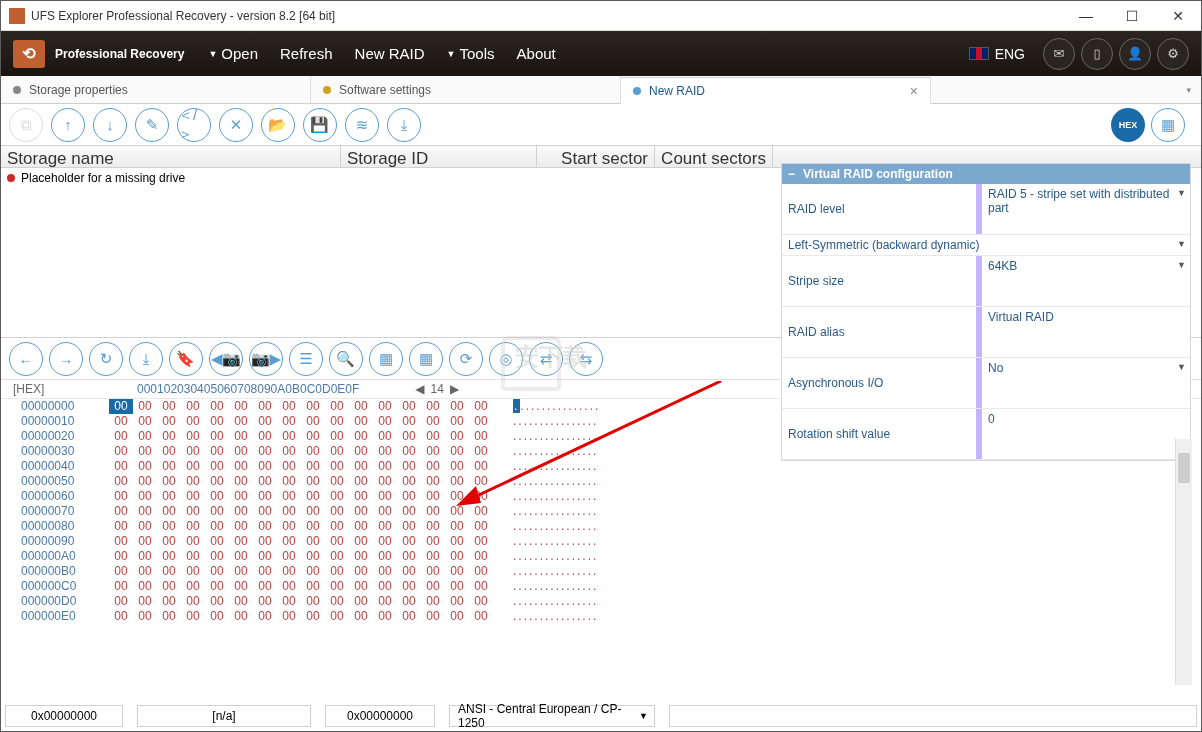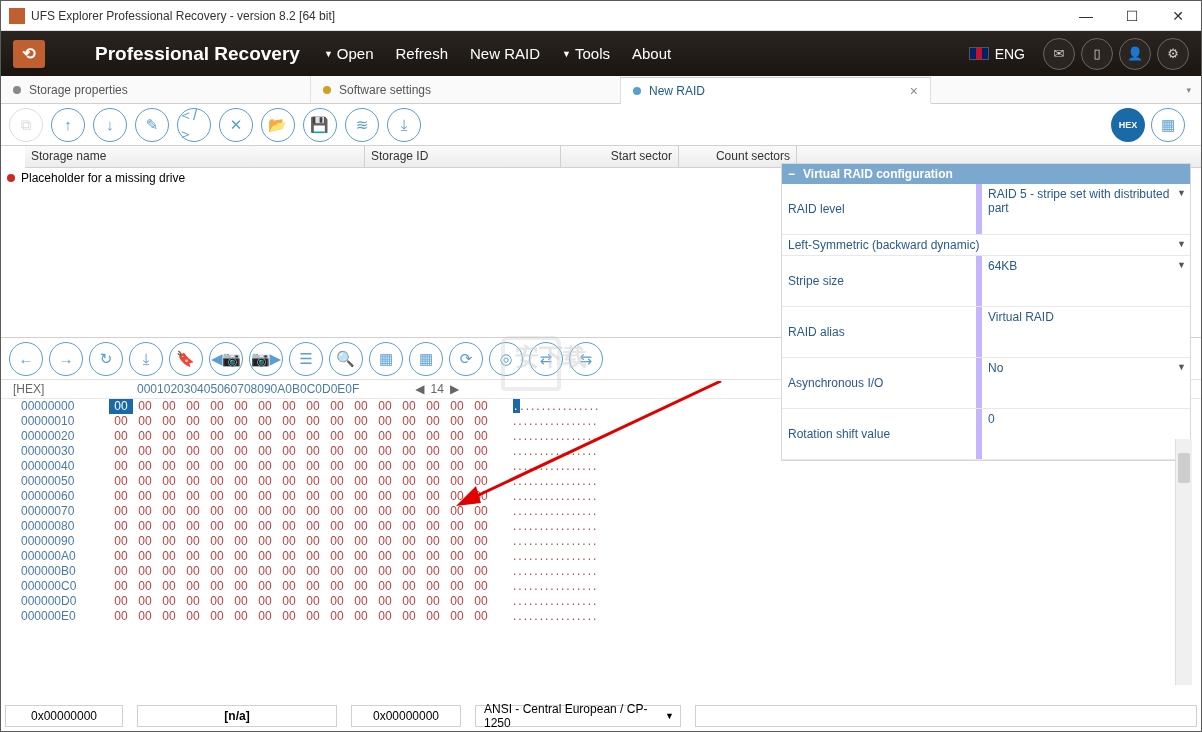--- a/index.html
+++ b/index.html
@@ -8,21 +8,21 @@
 
 .titlebar { height: 30px; background: #fff; display: flex; align-items: center; padding-left: 8px; border-bottom: 1px solid #e0e0e0; }
 .titlebar .icon { width: 16px; height: 16px; background: #c06030; margin-right: 6px; }
 .titlebar .title { font-size: 12px; color: #333; flex: 1; }
 .winbtns { display: flex; }
 .winbtn { width: 46px; height: 30px; display: flex; align-items: center; justify-content: center; font-size: 14px; color: #333; cursor: pointer; }
 
 
 .header { height: 45px; background: linear-gradient(#2a2520, #1a1510); display: flex; align-items: center; padding: 0 12px; color: #fff; }
 .logo { width: 32px; height: 28px; background: #c06030; border-radius: 3px; margin-right: 10px; display:flex;align-items:center;justify-content:center;color:#fff;font-weight:bold; }
-.brand { font-size: 19px; font-weight: bold; margin-right: 24px; margin-left: 40px; }
+.brand { font-size: 12px; font-weight: bold; margin-right: 24px; }
 .menuitem { font-size: 15px; color: #fff; margin-right: 22px; cursor: pointer; display:flex; align-items:center; }
 .menuitem .tri { font-size: 9px; margin-right: 4px; }
 .spacer { flex: 1; }
 .flag { width: 20px; height: 13px; background: linear-gradient(to right,#012169 33%,#fff 33%,#fff 34%,#c8102e 34%,#c8102e 66%,#fff 66%,#fff 67%,#012169 67%); margin-right:6px; border:1px solid #555;}
 .lang { font-size: 14px; color: #fff; margin-right: 12px; }
 .hbtn { width: 32px; height: 32px; border-radius: 50%; border: 1px solid #666; margin-left: 6px; display:flex; align-items:center; justify-content:center; color:#ccc; font-size:13px; cursor:pointer; background:#2a2520;}
 
 
 .tabs { height: 28px; display: flex; background: #fafafa; border-bottom: 1px solid #d0d0d0; }
 .tab { flex:1; max-width: 310px; display: flex; align-items: center; padding: 0 12px; font-size: 12px; color: #555; border-right: 1px solid #e0e0e0; min-width:0;}
@@ -34,21 +34,21 @@
 .tabs .menutri { margin-left:auto; padding:0 10px; font-size:9px; color:#888; align-self:center;}
 
 
 .toolbar { height: 42px; display: flex; align-items: center; padding: 0 8px; border-bottom: 1px solid #d0d0d0; }
 .tbtn { width: 34px; height: 34px; border-radius: 50%; border: 1.5px solid #5a9dd0; margin-right: 8px; display:flex; align-items:center; justify-content:center; color:#5a9dd0; font-size:15px; cursor:pointer; background:#fff;}
 .tbtn.disabled { opacity: .4; border-color:#aaa; color:#aaa;}
 .hex-badge { width:34px; height:34px; border-radius:50%; background:#1a6aa8; color:#fff; font-size:9px; font-weight:bold; display:flex;align-items:center;justify-content:center;margin-right:6px;}
 .toolbar .right { margin-left:auto; display:flex; align-items:center;}
 
 
-.gridhead { height: 22px; display: flex; background: linear-gradient(#fafafa,#ececec); border-bottom:1px solid #d0d0d0; font-size:12px; color:#333;margin-left:24px;}
+.gridhead { height: 22px; display: flex; background: linear-gradient(#fafafa,#ececec); border-bottom:1px solid #d0d0d0; font-size:17px; color:#333;}
 .gcol { padding: 3px 6px; border-right:1px solid #d0d0d0; }
 .gc1{width:340px;} .gc2{width:196px;} .gc3{width:118px;text-align:right;} .gc4{width:118px;text-align:right;}
 
 
 .storage-list { height: 170px; border-bottom: 1px solid #d0d0d0; overflow:hidden; }
 .storage-row { display:flex; align-items:center; padding:3px 6px; font-size:12px;}
 .reddot { width:8px;height:8px;border-radius:50%;background:#d02828;margin-right:6px;}
 
 
 .right-panel { position:absolute; top:162px; right:10px; width:410px; background:#fff; border:1px solid #d8d8d8;}
@@ -80,21 +80,21 @@
 .hexrow .ascii .sel { background:#1a6aa8; color:#fff; padding:0 1px;}
 .hex-scroll { position:absolute; right:9px; top:438px; bottom:46px; width:17px; background:#f0f0f0; border-left:1px solid #ddd;}
 .hex-scroll .thumb { position:absolute; top:14px; left:2px; right:2px; height:30px; background:#cdcdcd; border-radius:2px;}
 
 
 .arrow { position:absolute; pointer-events:none; }
 
 
 .status { position:absolute; bottom:4px; left:4px; right:4px; height:22px; display:flex; gap:14px; font-size:12px;}
 .status .cell { border:1px solid #d0d0d0; padding:2px 8px; background:#fff; display:flex; align-items:center;}
-.status .c1{width:118px;justify-content:center;} .status .c2{width:200px;justify-content:center;font-weight:bold;} .status .c3{width:110px;justify-content:center;}
+.status .c1{width:118px;justify-content:center;} .status .c2{width:174px;justify-content:center;} .status .c3{width:110px;justify-content:center;}
 .status .c4{width:206px; position:relative;} .status .c4 .dd{position:absolute;right:6px;font-size:9px;}
 .status .c5{flex:1;}
 
 .watermark { position:absolute; top:340px; left:514px; font-size:24px; color:#ccc; opacity:.5; font-weight:bold; pointer-events:none;}
 .watermark2 { position:absolute; top:335px; left:500px; width:60px;height:55px; border:4px solid #ccc; border-radius:8px 8px 4px 4px; opacity:.35; pointer-events:none;}
 </style>
 </head>
 <body>
 
 <div class="titlebar">

